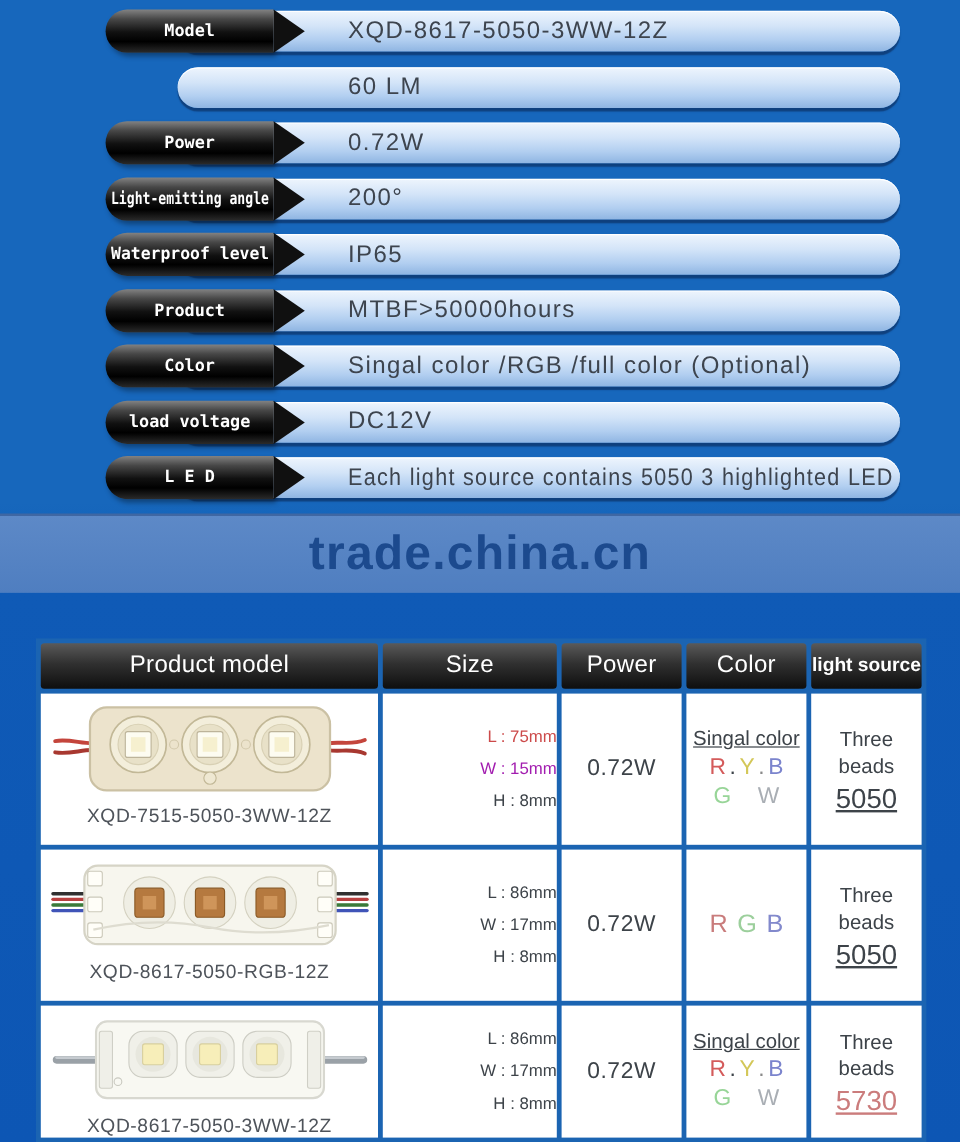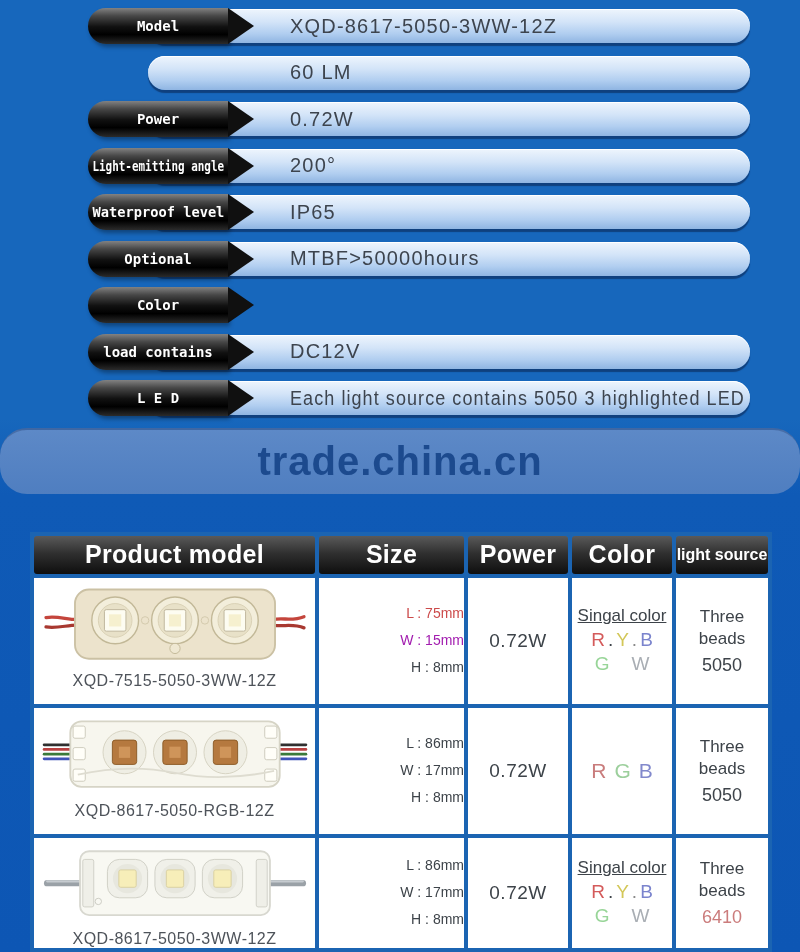--- a/index.html
+++ b/index.html
@@ -20,44 +20,44 @@
     background:linear-gradient(180deg,#828282 0%,#474747 22%,#111 52%,#000 74%,#2b2b2b 100%);
     box-shadow:2px 3px 4px rgba(0,0,0,.35);
     display:flex;align-items:center;justify-content:center;}
   .spec-arrow::after{content:"";position:absolute;right:-26px;top:0;width:0;height:0;
     border-top:18px solid transparent;border-bottom:18px solid transparent;border-left:26px solid #101010;}
   .spec-label{display:inline-block;white-space:nowrap;transform-origin:center center;
     color:#fff;font-family:"DejaVu Sans Mono",monospace;font-weight:bold;font-size:14px;z-index:2;}
   
   .band{margin-top:10px;height:64px;display:flex;align-items:center;justify-content:center;
     background:linear-gradient(180deg,#5d89c7 0%,#4f7ec0 100%);
-    border-top:2px solid rgba(25,50,95,.30);border-radius:27px;}
+    border-top:2px solid rgba(25,50,95,.30);}
   .band span{font-size:40px;font-weight:bold;color:#1c4a8e;letter-spacing:1px;}
   
   .table{width:742px;margin:38px 0 0 30px;background:#1b64b2;padding:4px;box-sizing:border-box;
     display:grid;grid-template-columns:281px 145px 100px 100px 1fr;
     grid-template-rows:38px 126px 126px 110px 12px;gap:4px;}
   .hcell{background:linear-gradient(180deg,#5a5a5a 0%,#303030 45%,#0e0e0e 100%);
     border-radius:3px;display:flex;align-items:center;justify-content:center;
-    color:#fff;font-size:25px;font-weight:bold;letter-spacing:.3px;}
+    color:#fff;font-size:20px;font-weight:normal;letter-spacing:.3px;}
   .hcell.small{font-size:16px;font-weight:600;letter-spacing:0;}
   .cell{background:#fff;color:#3d4349;display:flex;flex-direction:column;
     align-items:center;justify-content:center;overflow:hidden;}
   .product-cell{justify-content:flex-start;padding-top:5px;}
   .product-cell svg{width:270px;height:86px;display:block;}
   .model-caption{font-size:16px;color:#4e535a;letter-spacing:.5px;margin-top:3px;white-space:nowrap;}
   .size-cell{align-items:flex-end;padding-left:32px;font-size:14px;line-height:27px;}
   .power-cell{font-size:19px;letter-spacing:.5px;}
   .color-title{font-size:17px;text-decoration:underline;}
   .color-title:empty{display:none;}
   .color-line1{display:flex;justify-content:center;gap:3px;font-size:19px;margin-top:3px;}
   .color-line1.big-rgb{font-size:21px;gap:8px;margin-top:0;}
   .color-line2{display:flex;justify-content:center;gap:22px;font-size:19px;margin-top:2px;}
   .source-cell{font-size:17px;line-height:22px;text-align:center;}
-  .source-line2{font-size:18px;margin-top:4px;}
+  .source-line2{font-size:23px;margin-top:4px;text-decoration:underline;}
 </style>
 </head>
 <body>
 
 <section class="specs">
   <div class="spec-row">
     <div class="spec-bar">
         <span class="spec-value">XQD-8617-5050-3WW-12Z</span>
       </div>
     <div class="spec-arrow">
@@ -91,34 +91,37 @@
       </div>
     <div class="spec-arrow">
         <span class="spec-label" style="transform: scaleX(0.977778);">Waterproof level</span>
       </div>
   </div>
   <div class="spec-row">
     <div class="spec-bar">
         <span class="spec-value">MTBF&gt;50000hours</span>
       </div>
     <div class="spec-arrow">
-        <span class="spec-label">Optional</span>
-      </div>
-  </div>
-  <div class="spec-row">
+        <span class="spec-label">Product</span>
+      </div>
+  </div>
+  <div class="spec-row">
+    <div class="spec-bar">
+        <span class="spec-value">Singal color /RGB /full  color (Optional)</span>
+      </div>
     <div class="spec-arrow">
         <span class="spec-label">Color</span>
       </div>
   </div>
   <div class="spec-row">
     <div class="spec-bar">
         <span class="spec-value">DC12V</span>
       </div>
     <div class="spec-arrow">
-        <span class="spec-label">load contains</span>
+        <span class="spec-label">load voltage</span>
       </div>
   </div>
   <div class="spec-row">
     <div class="spec-bar">
         <span class="spec-value" style="transform: scaleX(0.899209);">Each light source contains 5050 3 highlighted LED</span>
       </div>
     <div class="spec-arrow">
         <span class="spec-label">L E D</span>
       </div>
   </div>
@@ -282,21 +285,21 @@
       <span style="color: rgb(138, 138, 138);">.</span>
       <span style="color: rgb(123, 132, 205);">B</span>
     </div>
     <div class="color-line2">
       <span style="color: rgb(152, 213, 152);">G</span>
       <span style="color: rgb(169, 174, 180);">W</span>
     </div>
   </div>
   <div class="cell source-cell">
     <div>Three beads</div>
-    <div class="source-line2" style="color: rgb(203, 124, 124);">6410</div>
+    <div class="source-line2" style="color: rgb(203, 124, 124);">5730</div>
   </div>
 
   <div class="cell"></div>
   <div class="cell"></div>
   <div class="cell"></div>
   <div class="cell"></div>
   <div class="cell"></div>
 </div>
 
 </body></html>

